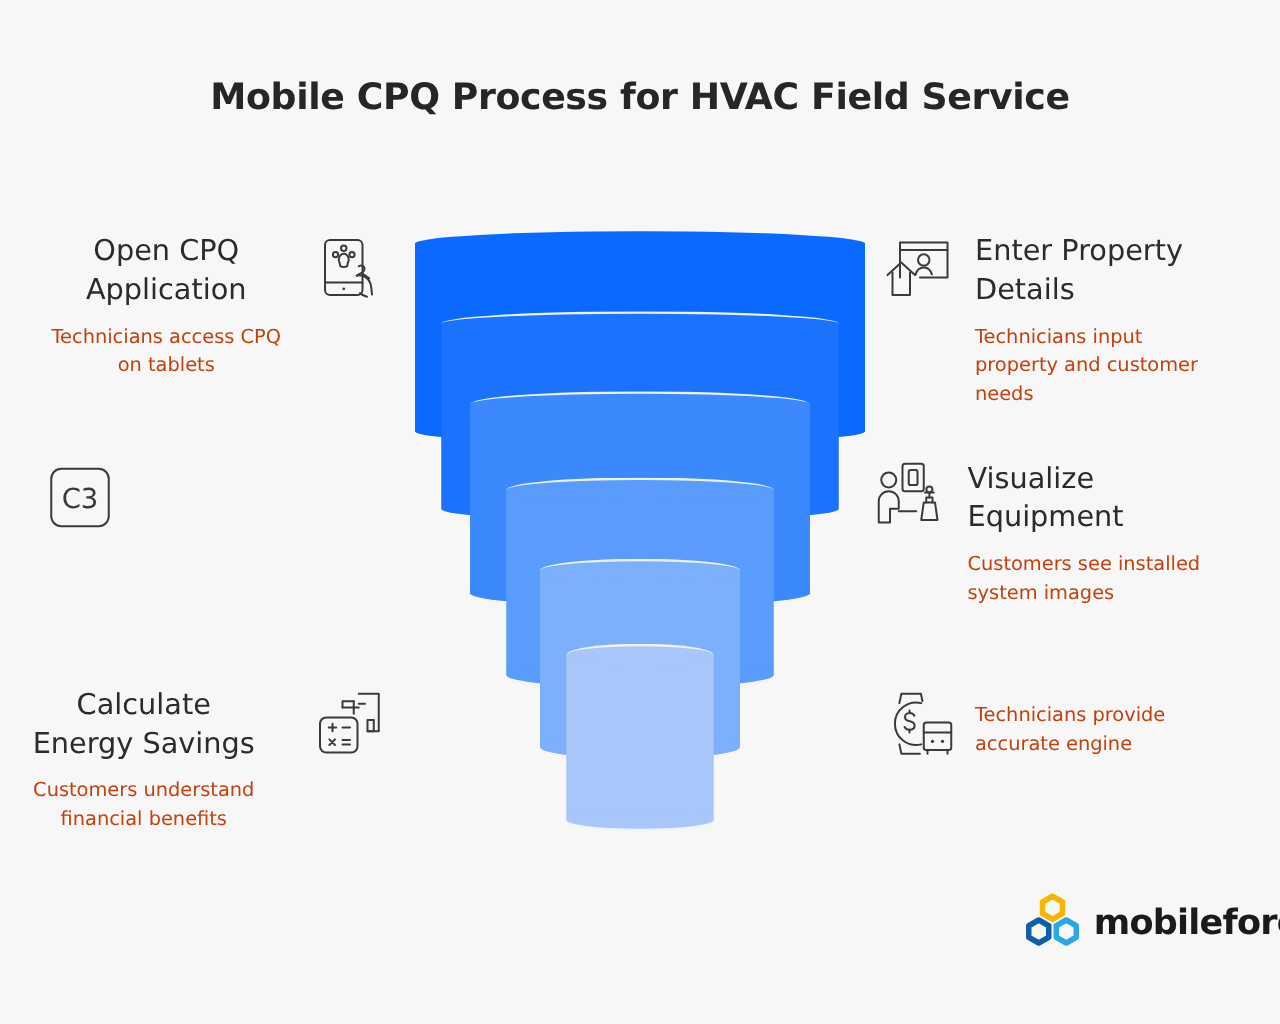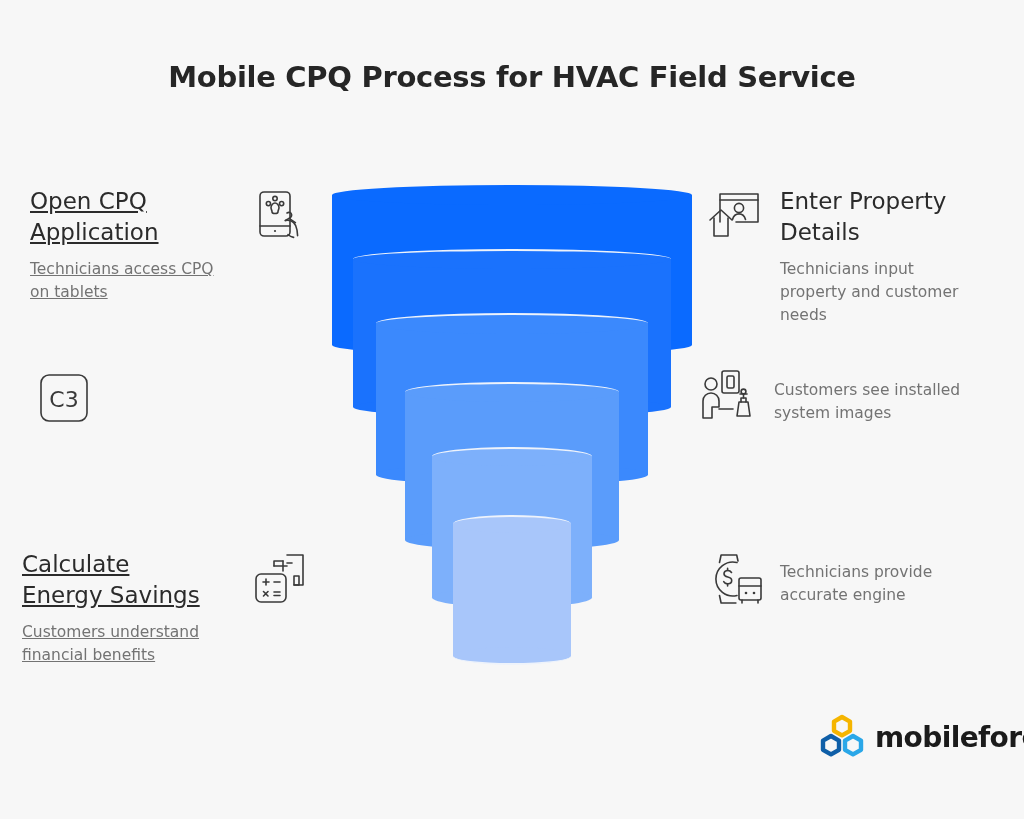--- a/index.html
+++ b/index.html
@@ -28,25 +28,25 @@
   .cyl .bot{position:absolute;left:0;right:0;bottom:0;height:12%;border-radius:50%;}
 
   
   .item{position:absolute;display:flex;align-items:flex-start;}
   .item .txtwrap{display:flex;flex-direction:column;}
   .head{
     font-size:23px;line-height:1.33;color:#2b2b2b;font-weight:400;
     font-family:"DejaVu Sans","Liberation Sans",sans-serif;
   }
   .sub{
-    font-size:15.5px;line-height:1.48;color:#737373;margin-top:11px;
+    font-size:15.5px;line-height:1.48;color:#c2410c;margin-top:11px;
     font-family:"DejaVu Sans","Liberation Sans",sans-serif;
   }
   .left .txtwrap{text-align:right;align-items:flex-end;}
-  .left .head,.left .sub{text-align:left;text-decoration:underline;}
+  .left .head,.left .sub{text-align:center;}
   .right .txtwrap{text-align:left;align-items:center;}
   .ic{flex:0 0 auto;width:60px;height:60px;}
   .left .ic{margin-left:14px;}
   .right .ic{margin-right:14px;}
   .ic svg{display:block;width:60px;height:60px;}
 
   .l1{left:30px;top:186px;}
   .l2{left:20px;top:368px;}
   .l3{left:22px;top:549px;}
   .r1{left:706px;top:186px;}
@@ -201,20 +201,21 @@
         <rect x="27" y="8" width="7" height="12" rx="1.5"></rect>
         <path d="M19 41h14"></path>
         <path d="M39 34h9l2 14H37z"></path>
         <path d="M41 34v-4h5v4"></path>
         <path d="M40 26h7"></path>
         <path d="M43.5 26v4"></path>
         <circle cx="43.5" cy="23.5" r="2.4"></circle>
       </svg>
     </div>
     <div class="txtwrap">
+      <div class="head">Visualize Equipment</div>
       <div class="sub">Customers see installed system images</div>
     </div>
   </div>
 
   <div class="item right r3">
     <div class="ic">
       <svg viewBox="0 0 60 60" fill="none" stroke="#3a3a3a" stroke-width="1.6" stroke-linecap="round" stroke-linejoin="round">
         <path d="M31 12.5A17 17 0 1 0 31 45.5"></path>
         <path d="M13.5 12.5l1.6-7.5h15.6l1.3 6"></path>
         <path d="M13.5 45.5l1.6 7.5h14.8"></path>

